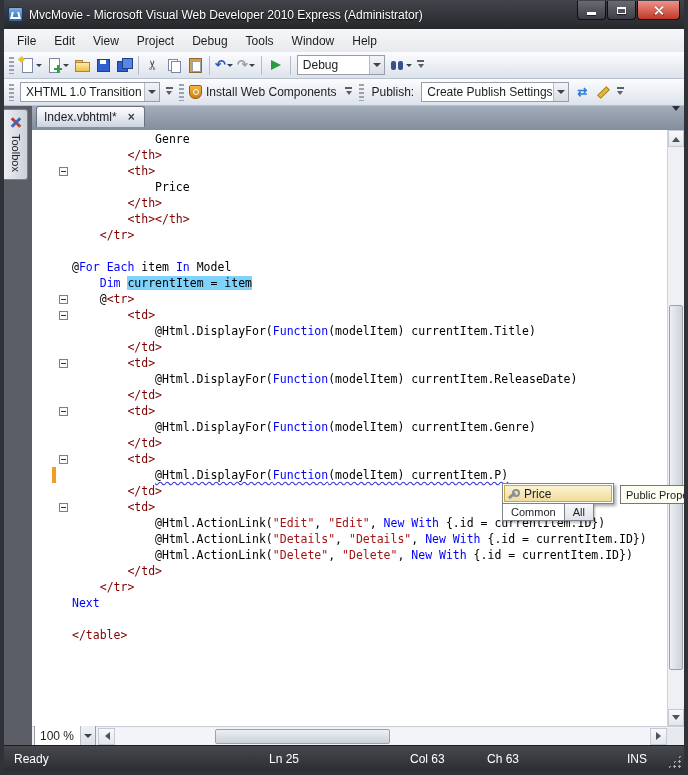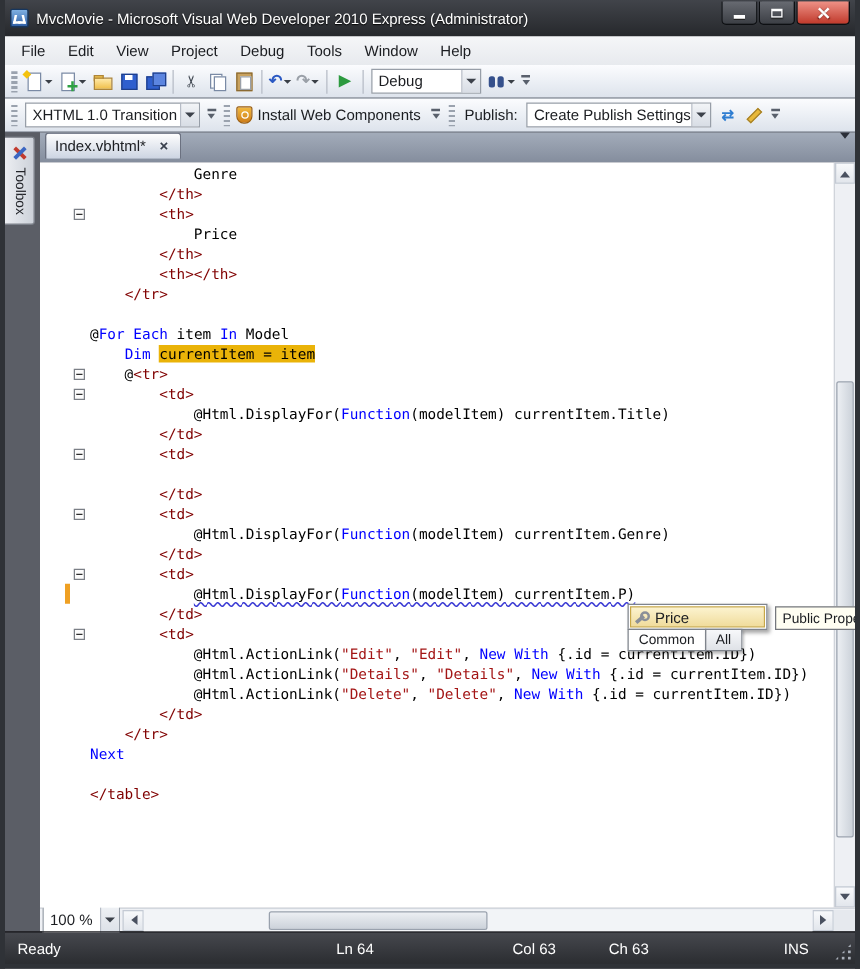--- a/index.html
+++ b/index.html
@@ -98,21 +98,21 @@
   .code-area{flex:1;overflow:hidden;padding-top:1px;background:#fff;}
   .cl{display:flex;height:16px;align-items:center;}
   .lm{width:20px;flex:0 0 auto;}
   .cbc{width:4px;height:16px;flex:0 0 auto;}
   .cbc.on{background:#efa023;}
   .fc{width:14px;height:16px;flex:0 0 auto;display:flex;align-items:center;justify-content:center;}
   .foldbox{width:9px;height:9px;border:1px solid #7b7f86;background:#fcfcfc;position:relative;}
   .foldbox::before{content:'';position:absolute;left:1px;top:3px;width:5px;height:1px;background:#2f2f2f;}
   .tx{white-space:pre;font-family:"DejaVu Sans Mono",monospace;font-size:11.5px;line-height:16px;padding-left:2px;}
   .p{color:#000;} .k{color:#0000ff;} .t{color:#800000;} .s{color:#a31515;}
-  .hl{color:#000;background:#eab308;}
+  .hl{color:#000;background:#7dd3fc;}
   .e{text-decoration-line:underline;text-decoration-style:wavy;text-decoration-color:#3a3ad4;text-underline-offset:2px;}
   
   .vscroll{width:17px;flex:0 0 auto;background:#eef0f4;border-left:1px solid #d0d4da;display:flex;flex-direction:column;}
   .sarrow{height:17px;background:linear-gradient(#f8f9fb,#e2e6ec);border:1px solid #c4cad4;display:flex;align-items:center;justify-content:center;flex:0 0 auto;}
   .tri-up{width:0;height:0;border:4px solid transparent;border-bottom:5px solid #4a5160;margin-bottom:3px;}
   .tri-down{width:0;height:0;border:4px solid transparent;border-top:5px solid #4a5160;margin-top:3px;}
   .tri-left{width:0;height:0;border:4px solid transparent;border-right:5px solid #4a5160;margin-right:3px;}
   .tri-right{width:0;height:0;border:4px solid transparent;border-left:5px solid #4a5160;margin-left:3px;}
   .vtrack{flex:1;position:relative;}
   .vthumb{position:absolute;top:158px;left:1px;right:1px;height:365px;background:linear-gradient(90deg,#eceff3,#ccd2da);
@@ -383,20 +383,21 @@
                 <span class="cbc"></span>
                 <span class="fc">
                   <span class="foldbox"></span>
                 </span>
                 <span class="tx"><span class="p">        </span><span class="t">&lt;td&gt;</span></span>
               </div>
               <div class="cl">
                 <span class="lm"></span>
                 <span class="cbc"></span>
                 <span class="fc"></span>
+                <span class="tx"><span class="p">            @Html.DisplayFor(</span><span class="k">Function</span><span class="p">(modelItem) currentItem.ReleaseDate)</span></span>
               </div>
               <div class="cl">
                 <span class="lm"></span>
                 <span class="cbc"></span>
                 <span class="fc"></span>
                 <span class="tx"><span class="p">        </span><span class="t">&lt;/td&gt;</span></span>
               </div>
               <div class="cl">
                 <span class="lm"></span>
                 <span class="cbc"></span>
@@ -541,20 +542,20 @@
               <span class="tri-right"></span>
             </span>
         </div>
         <span class="hcorner"></span>
       </div>
     </div>
   </div>
 
   <div class="statusbar">
     <span class="s-ready">Ready</span>
-    <span class="s-ln">Ln 64</span>
+    <span class="s-ln">Ln 25</span>
     <span class="s-col">Col 63</span>
     <span class="s-ch">Ch 63</span>
     <span class="s-ins">INS</span>
     <span class="grip-corner"></span>
   </div>
 
 </div>
 
 </body></html>

